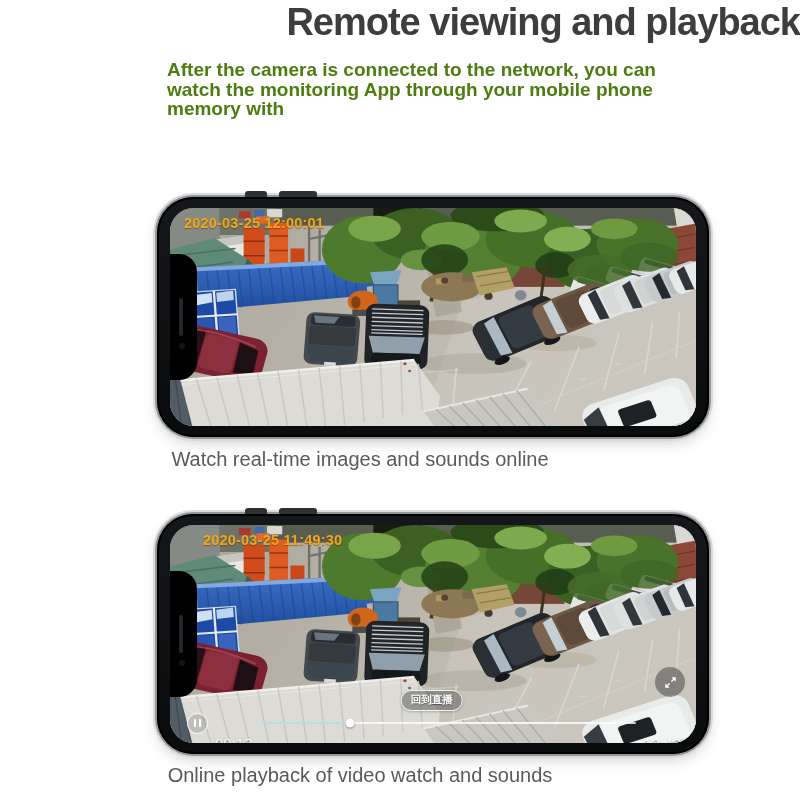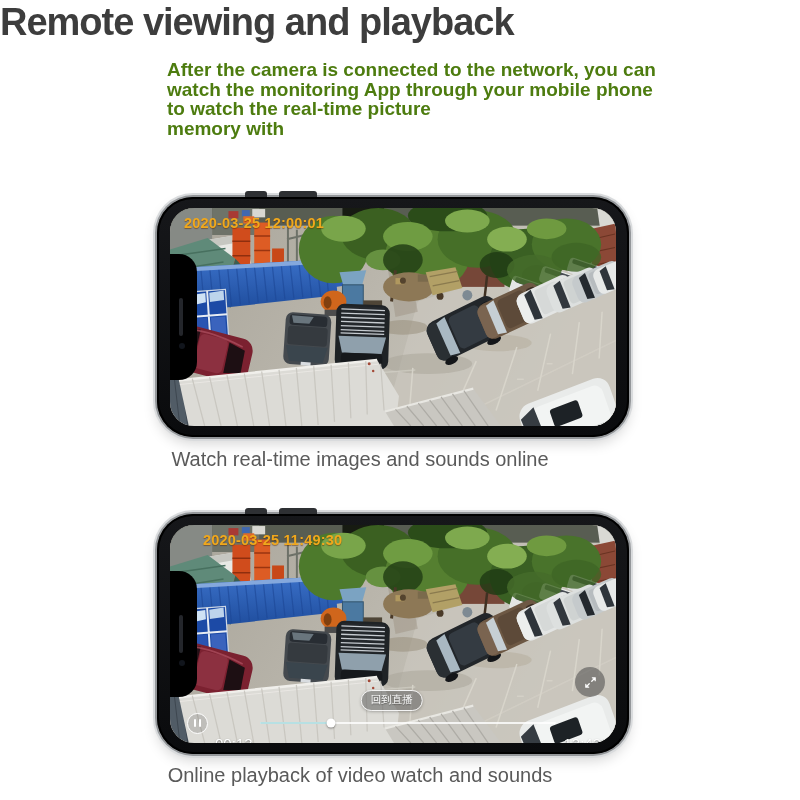--- a/index.html
+++ b/index.html
@@ -1,30 +1,30 @@
 <!DOCTYPE html>
 <html><head>
 <meta charset="utf-8">
 <style>
   html,body{margin:0;padding:0;}
   body{
     width:800px;height:800px;position:relative;overflow:hidden;
     background:#ffffff;font-family:"Liberation Sans", sans-serif;
   }
   .title{
-    position:absolute;top:1px;left:0;width:800px;text-align:left;
+    position:absolute;top:1px;left:0;width:800px;text-align:right;
     font-size:38px;font-weight:700;color:#3d3d3d;letter-spacing:-1px;
   }
   .desc{
     position:absolute;top:60px;left:148px;width:520px;
     font-size:19px;font-weight:700;color:#4d7c0f;line-height:19.5px;margin-left:19px;
   }
   
   .phone{
-    position:absolute;left:157px;width:472px;height:240px;
+    position:absolute;left:157px;width:552px;height:240px;
     background:linear-gradient(#16171a,#0a0b0d);
     border-radius:36px;
     box-shadow:0 0 0 2px #94979a, 0 0 0 4px #d9dbdd, 0 6px 14px rgba(0,0,0,.18),
                inset 0 0 0 2px #000;
   }
   .phone1{top:197px;}
   .phone2{top:514px;}
   .nub{position:absolute;top:-6px;height:6px;background:#2e3033;border-radius:3px 3px 0 0;}
   .nub1{left:88px;width:22px;}
   .nub2{left:122px;width:38px;}
@@ -59,21 +59,21 @@
   
   .fs-btn{
     position:absolute;right:11px;bottom:46px;width:30px;height:30px;border-radius:50%;
     background:rgba(72,72,72,.55);border:none;padding:0;margin:0;cursor:pointer;
     display:flex;align-items:center;justify-content:center;z-index:7;
   }
   .fs-btn svg{position:static;width:15px;height:15px;}
   .live-pill{
     position:absolute;left:50%;bottom:32px;transform:translateX(-52%);z-index:7;
     background:rgba(95,95,95,.55);border:1.5px solid #f4f4f4;border-radius:12px;
-    color:#fff;font-size:10.5px;font-weight:400;padding:2px 9px 3px;
+    color:#fff;font-size:10.5px;font-weight:700;padding:2px 9px 3px;
     text-shadow:0 1px 1px rgba(0,0,0,.4);box-shadow:0 1px 3px rgba(0,0,0,.25);
     white-space:nowrap;
   }
   .pcontrols{
     position:absolute;left:17px;right:15px;bottom:8px;height:24px;z-index:7;
     display:flex;align-items:center;gap:7px;color:#fff;
   }
   .pause-btn{
     width:21px;height:21px;flex:none;border-radius:50%;
     border:1.6px solid #fff;background:rgba(25,25,25,.15);
@@ -90,21 +90,20 @@
     box-shadow:0 1px 2px rgba(0,0,0,.4);
   }
 </style>
 </head>
 <body>
 
 <div class="title">Remote viewing and playback</div>
 <div class="desc">
     <div>After the camera is connected to the network, you can</div>
     <div>watch the monitoring App through your mobile phone</div>
-    <div>to watch the real-time picture</div>
     <div>memory with</div>
   </div>
 
 <div class="phone phone1">
   <div class="nub nub1"></div>
   <div class="nub nub2"></div>
   <div class="screen">
     <div class="scene">
 <svg viewBox="0 0 900 420" preserveAspectRatio="none" xmlns="http://www.w3.org/2000/svg">
   <defs>

